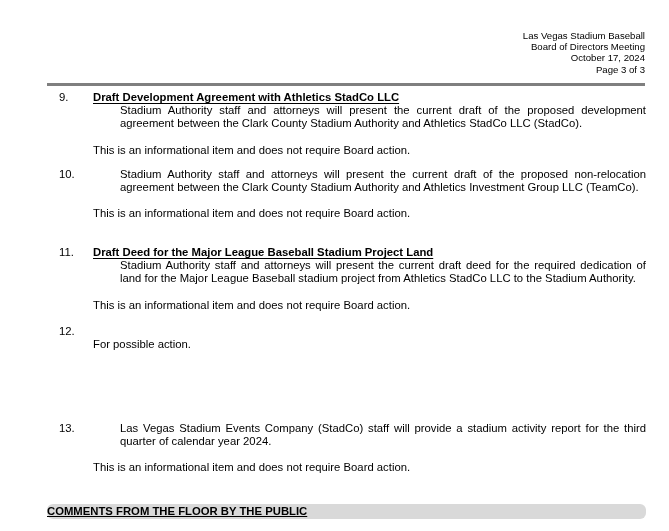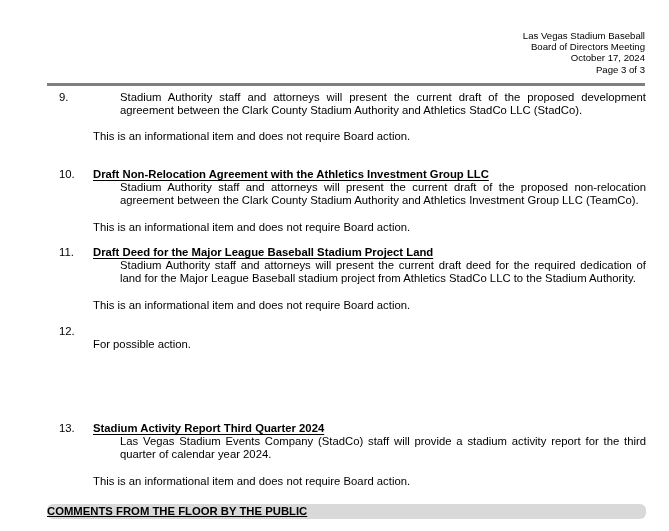--- a/index.html
+++ b/index.html
@@ -39,29 +39,29 @@
   <div>Board of Directors Meeting</div>
   <div>October 17, 2024</div>
   <div>Page 3 of 3</div>
 </div>
 
 <div class="rule"></div>
 
 <div class="item" style="top:91px;">
   <div class="num">9.</div>
   <div class="content">
+    <div class="title">Draft Development Agreement with Athletics StadCo LLC</div>
     <div class="body">Stadium Authority staff and attorneys will present the current draft of the proposed development agreement between the Clark County Stadium Authority and Athletics StadCo LLC (StadCo).</div>
     <div class="note">This is an informational item and does not require Board action.</div>
   </div>
 </div>
 
 <div class="item" style="top:168px;">
   <div class="num">10.</div>
   <div class="content">
-    <div class="title">Draft Non-Relocation Agreement with the Athletics Investment Group LLC</div>
     <div class="body">Stadium Authority staff and attorneys will present the current draft of the proposed non-relocation agreement between the Clark County Stadium Authority and Athletics Investment Group LLC (TeamCo).</div>
     <div class="note">This is an informational item and does not require Board action.</div>
   </div>
 </div>
 
 <div class="item" style="top:246px;">
   <div class="num">11.</div>
   <div class="content">
     <div class="title">Draft Deed for the Major League Baseball Stadium Project Land</div>
     <div class="body">Stadium Authority staff and attorneys will present the current draft deed for the required dedication of land for the Major League Baseball stadium project from Athletics StadCo LLC to the Stadium Authority.</div>
@@ -72,21 +72,20 @@
 <div class="item" style="top:325px;">
   <div class="num">12.</div>
   <div class="content">
     <div class="note">For possible action.</div>
   </div>
 </div>
 
 <div class="item" style="top:422px;">
   <div class="num">13.</div>
   <div class="content">
-    <div class="title">Stadium Activity Report Third Quarter 2024</div>
     <div class="body">Las Vegas Stadium Events Company (StadCo) staff will provide a stadium activity report for the third quarter of calendar year 2024.</div>
     <div class="note">This is an informational item and does not require Board action.</div>
   </div>
 </div>
 
 <div class="band">
   <span>COMMENTS FROM THE FLOOR BY THE PUBLIC</span>
 </div>
 
 </body></html>

